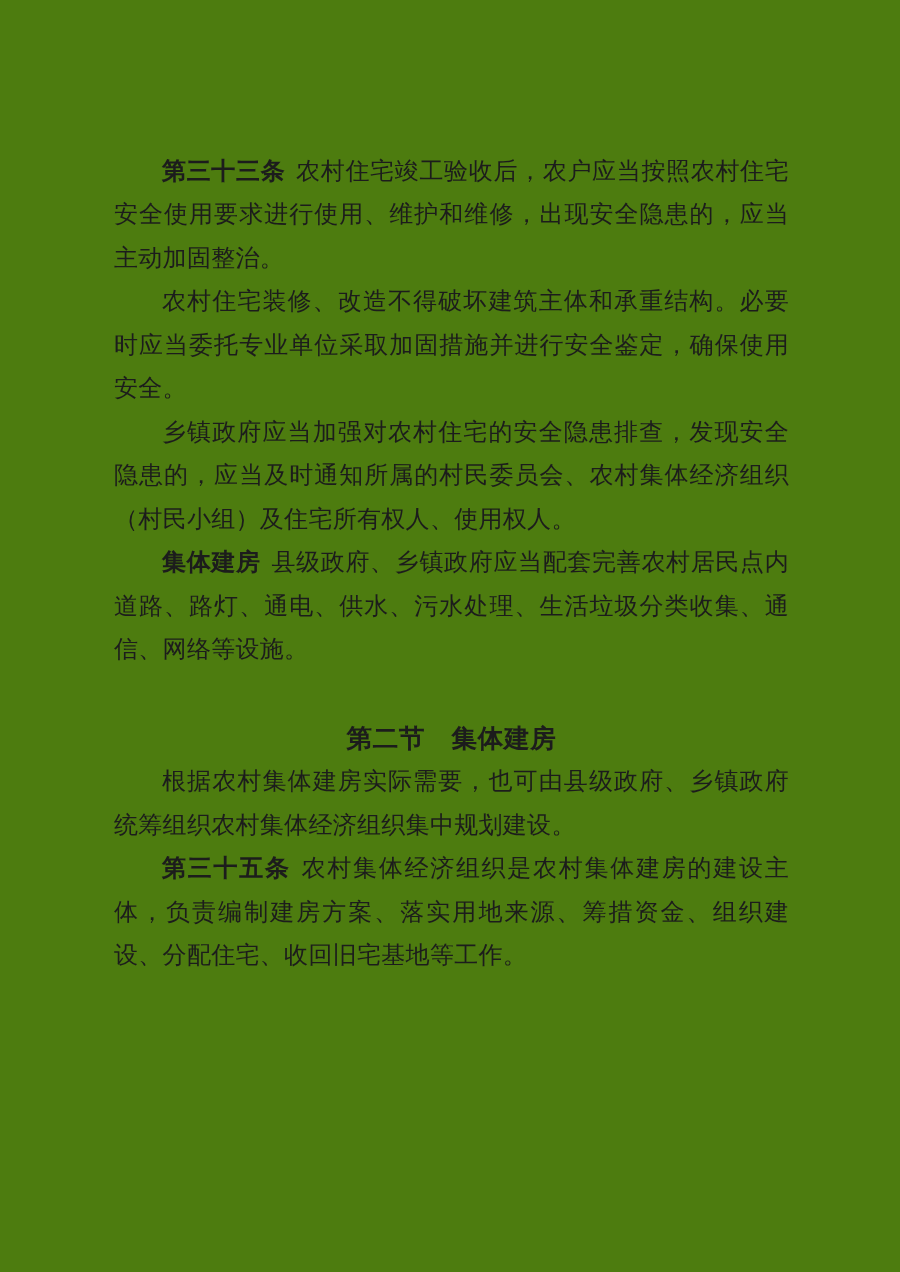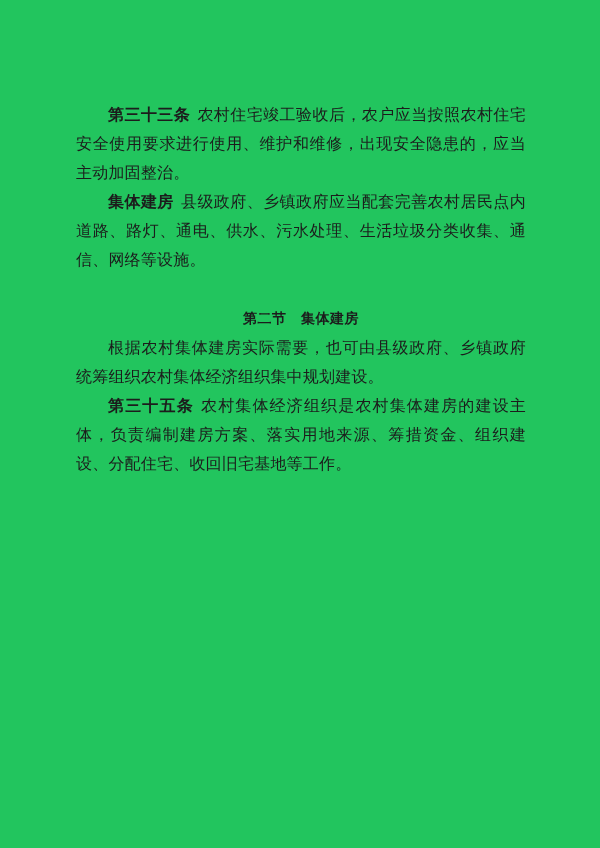--- a/index.html
+++ b/index.html
@@ -5,21 +5,21 @@
   html, body {
     margin: 0;
     padding: 0;
     background: #ffffff;
   }
   .page {
     position: relative;
     width: 600px;
     height: 848px;
     margin: 0 auto;
-    background: #22c55e;
+    background: #4d7c0f;
     overflow: hidden;
     font-family: "Liberation Serif", "DejaVu Serif", serif;
     color: #1c1c1c;
   }
   .content {
     position: absolute;
     top: 100px;
     left: 76px;
     width: 450px;
   }
@@ -34,21 +34,21 @@
     text-align-last: left;
     letter-spacing: 0.2px;
   }
   .article-lead {
     font-weight: bold;
     margin-right: 0.45em;
   }
   .section-heading {
     margin: 30px 0 0 0;
     padding: 0;
-    font-size: 14px;
+    font-size: 17px;
     line-height: 29px;
     font-weight: bold;
     text-align: center;
     letter-spacing: 0.5px;
   }
   .page-number {
     position: absolute;
     top: 761px;
     left: 0;
     width: 594px;
@@ -59,21 +59,23 @@
   }
 </style>
 </head>
 <body>
 
 <div class="page">
   <div class="content">
 
     <p><b class="article-lead">第三十三条</b><span>农村住宅竣工验收后，农户应当按照农村住宅安全使用要求进行使用、维护和维修，出现安全隐患的，应当主动加固整治。</span></p>
 
+    <p><span>农村住宅装修、改造不得破坏建筑主体和承重结构。必要时应当委托专业单位采取加固措施并进行安全鉴定，确保使用安全。</span></p>
 
+    <p><span>乡镇政府应当加强对农村住宅的安全隐患排查，发现安全隐患的，应当及时通知所属的村民委员会、农村集体经济组织（村民小组）及住宅所有权人、使用权人。</span></p>
 
     <p><b class="article-lead">集体建房</b><span>县级政府、乡镇政府应当配套完善农村居民点内道路、路灯、通电、供水、污水处理、生活垃圾分类收集、通信、网络等设施。</span></p>
 
     <h2 class="section-heading">第二节　集体建房</h2>
 
     <p><span>根据农村集体建房实际需要，也可由县级政府、乡镇政府统筹组织农村集体经济组织集中规划建设。</span></p>
 
     <p><b class="article-lead">第三十五条</b><span>农村集体经济组织是农村集体建房的建设主体，负责编制建房方案、落实用地来源、筹措资金、组织建设、分配住宅、收回旧宅基地等工作。</span></p>
 
 

